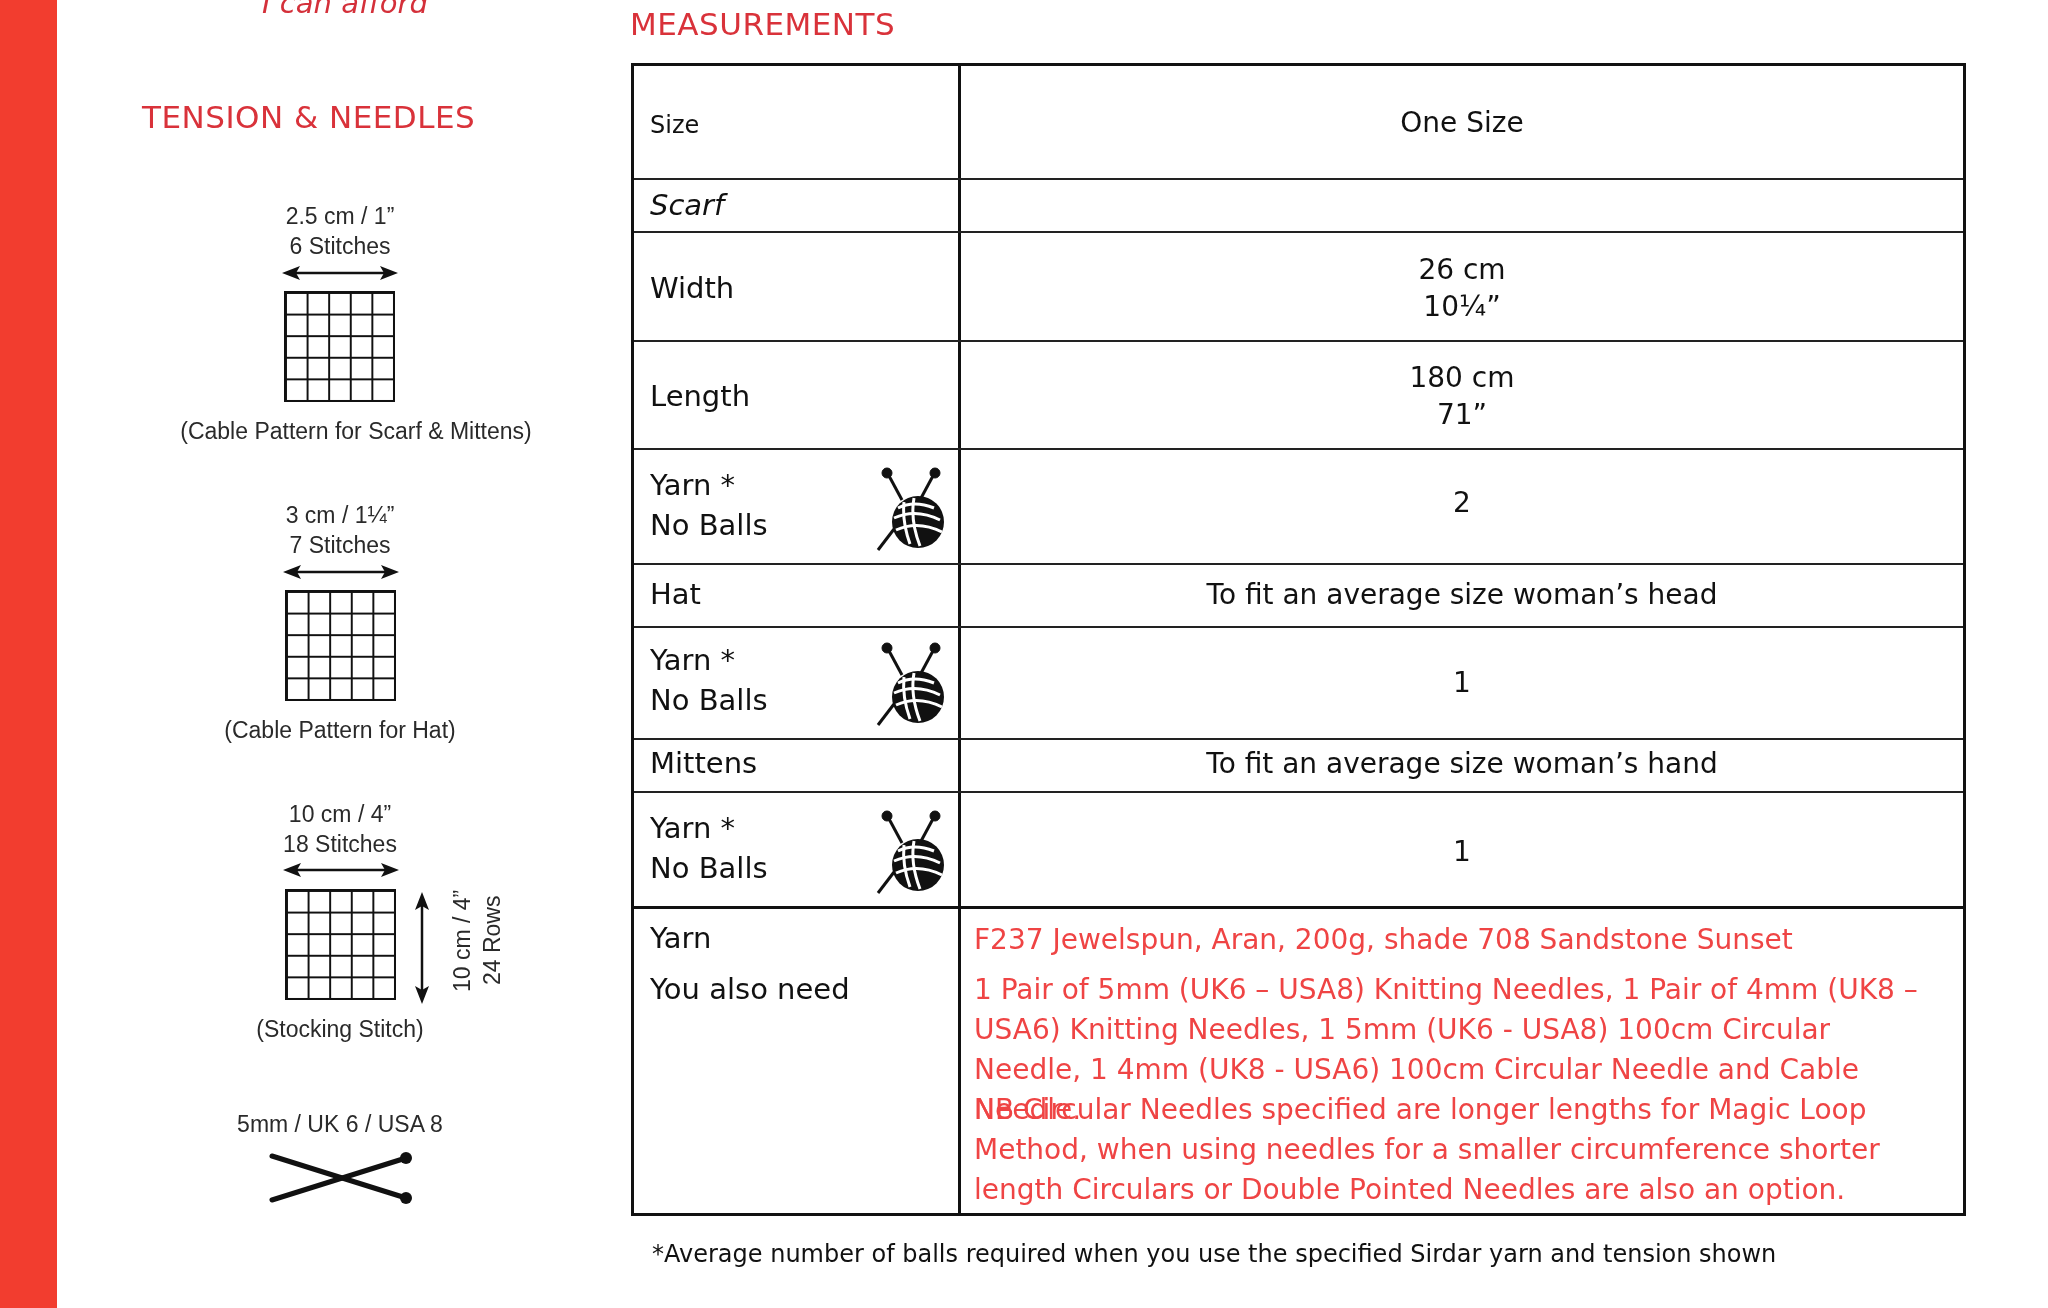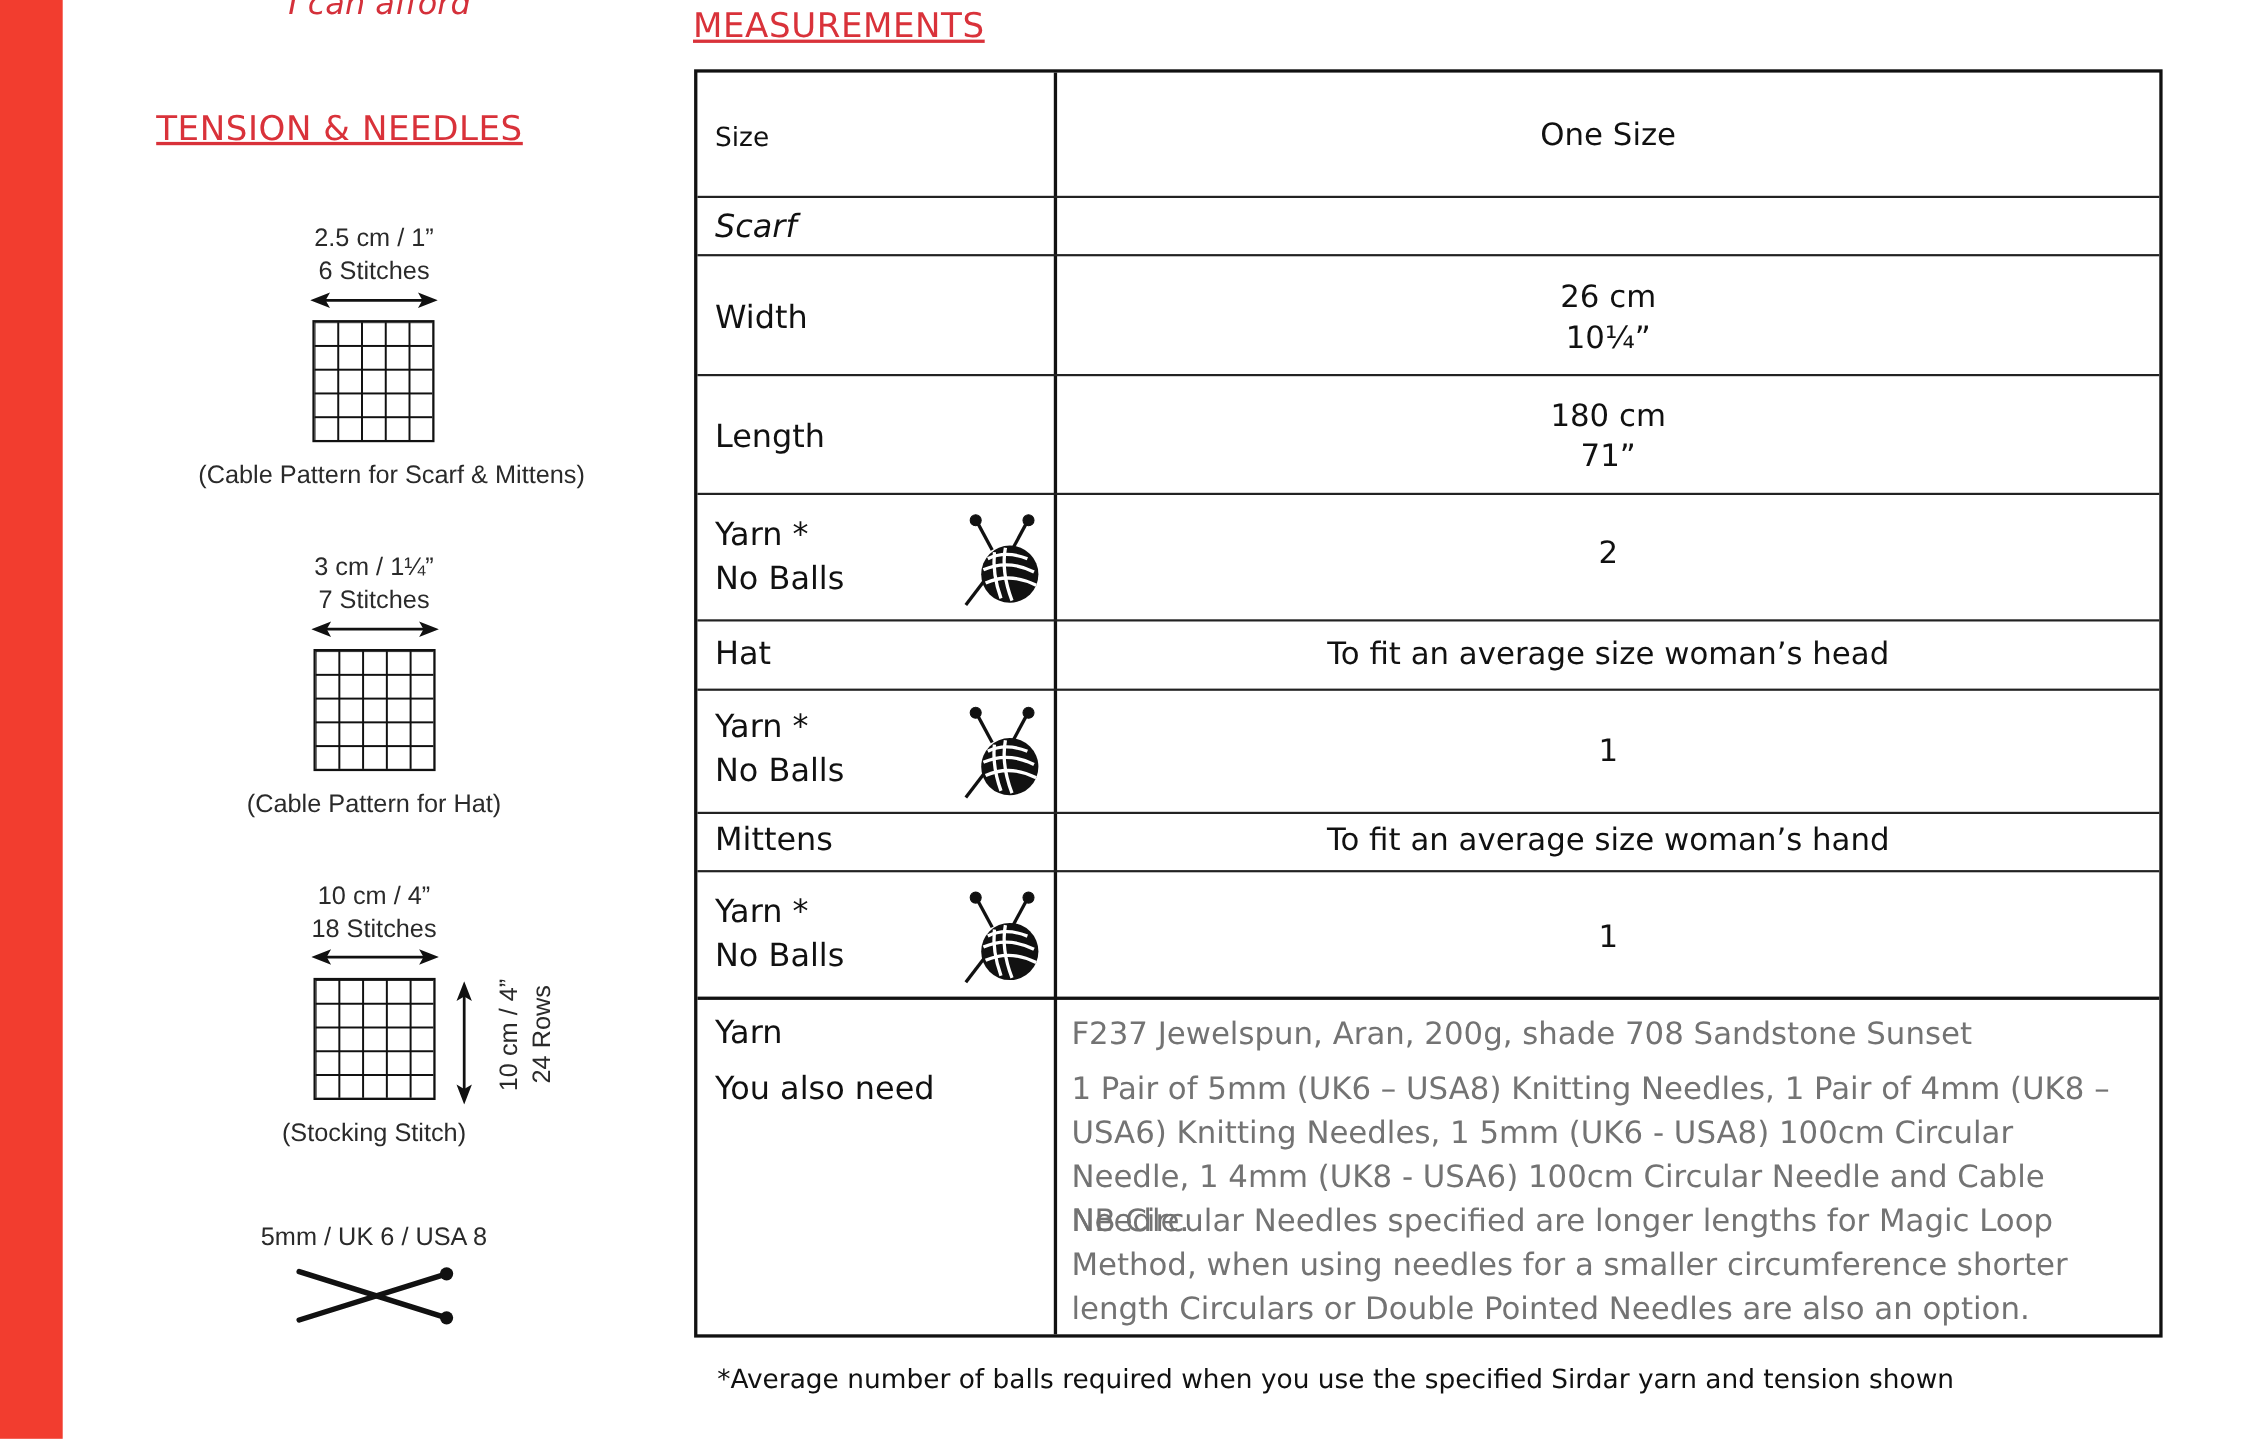--- a/index.html
+++ b/index.html
@@ -2,39 +2,39 @@
 <html><head>
 <meta charset="utf-8">
 <style>
   html, body { margin:0; padding:0; }
   body { width:2048px; height:1308px; position:relative; background:#ffffff; overflow:hidden;
          font-family:"DejaVu Sans", sans-serif; color:#1a1a1a; }
   .abs { position:absolute; }
   .red-bar { left:0; top:0; width:57px; height:1308px; background:#f23d2f; }
   .tagline { left:230px; top:-14px; width:230px; text-align:center; font-style:italic; font-size:29px;
              color:#d4303a; font-family:"DejaVu Sans", sans-serif; }
-  .heading { color:#d9323a; font-family:"DejaVu Sans", sans-serif; font-size:31px; letter-spacing:0.5px; white-space:nowrap;text-decoration:underline; }
+  .heading { color:#d9323a; font-family:"DejaVu Sans", sans-serif; font-size:31px; letter-spacing:0.5px; white-space:nowrap; }
   .tension-heading { left:142px; top:99px; }
   .meas-heading { left:630px; top:6px; }
   .t-label { font-family:"Liberation Sans", sans-serif; font-size:23px; color:#2a2a2a; text-align:center; width:300px; white-space:nowrap; }
   .grid { width:111px; height:111px; border:2.5px solid #111; box-sizing:border-box;
           background-image:
             linear-gradient(to right, #111 2px, transparent 2px),
             linear-gradient(to bottom, #111 2px, transparent 2px);
           background-size:21.6px 21.6px; background-position:-1px -1px; }
   .vtext { font-family:"Liberation Sans", sans-serif; font-size:23px; color:#2a2a2a; transform:rotate(-90deg); transform-origin:left top; white-space:nowrap; line-height:28px; }
   
   .table { left:631px; top:63px; width:1335px; height:1153px; border:3px solid #111; box-sizing:border-box;padding-left:34px; }
   .hline { position:absolute; left:0; right:0; height:0; border-top:2px solid #222; }
   .hline.thick { border-top:3px solid #111; }
   .vline { position:absolute; left:324px; top:0; bottom:0; border-left:3px solid #111; }
   .cell-l { position:absolute; left:16px; font-size:29px; color:#111; white-space:nowrap; }
   .cell-v { position:absolute; left:327px; right:0; text-align:center; font-size:28px; color:#111; line-height:37px; }
   .yarn-icon { position:absolute; left:240px; width:76px; height:88px; }
-  .para { position:absolute; left:340px; right:20px; font-size:28px; line-height:40px; color:#737373; }
+  .para { position:absolute; left:340px; right:20px; font-size:28px; line-height:40px; color:#ef4444; }
   .footnote { left:652px; top:1240px; font-size:24px; color:#111; white-space:nowrap; }
 </style>
 </head>
 <body>
 
 <div class="abs red-bar"></div>
 <div class="abs tagline">I can afford</div>
 
 <div class="abs heading tension-heading">TENSION &amp; NEEDLES</div>
 

